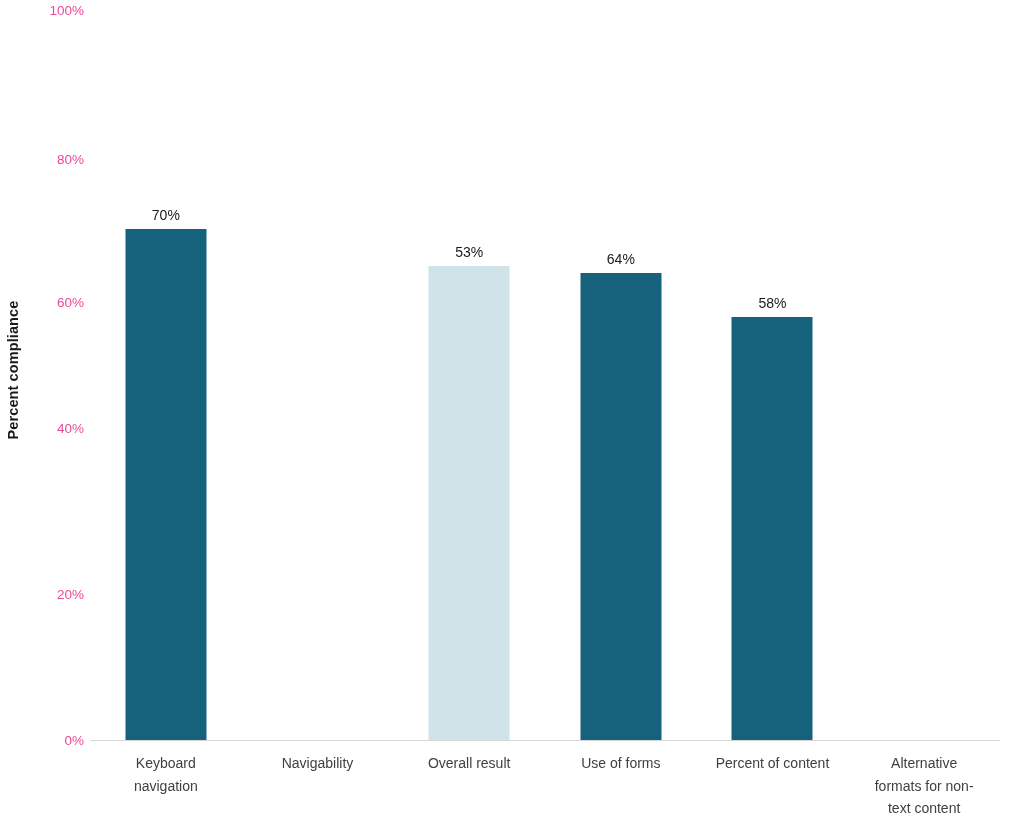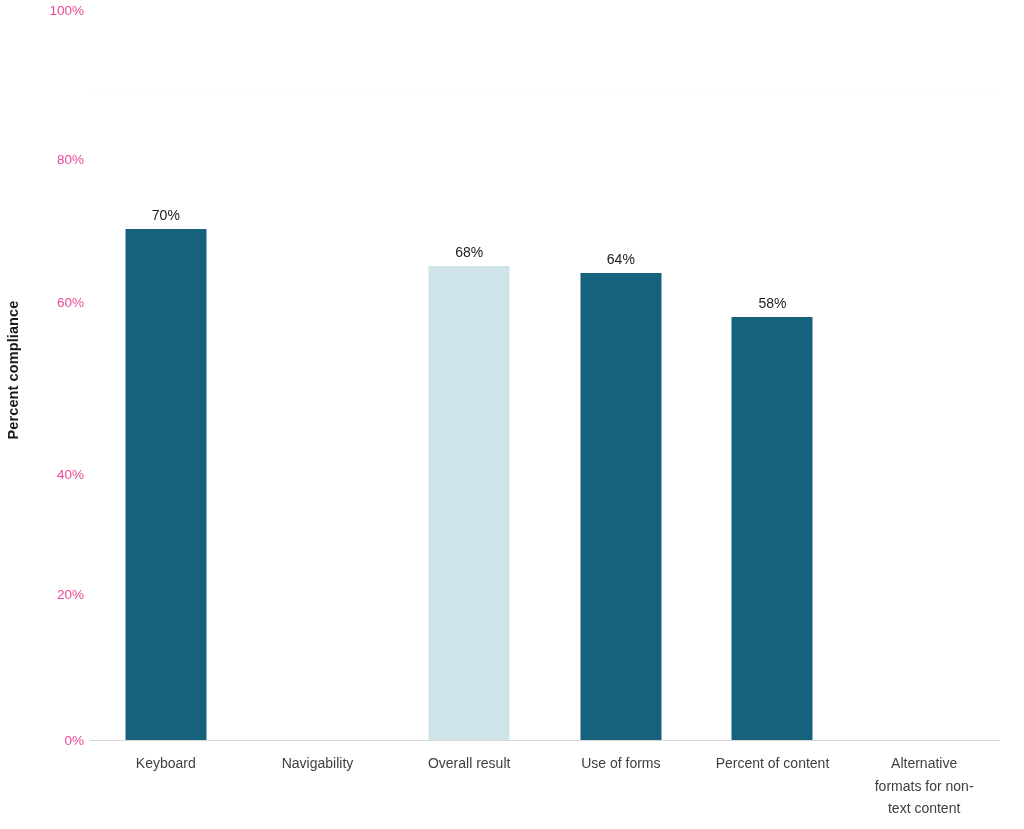--- a/index.html
+++ b/index.html
@@ -135,51 +135,52 @@
 <div id="chart-root">
 
   <div class="y-axis-title">
     <span>Percent compliance</span>
   </div>
 
   <div class="y-ticks" id="y-ticks">
       <div class="y-tick-label" style="top: 10px;">100%</div>
       <div class="y-tick-label" style="top: 159px;">80%</div>
       <div class="y-tick-label" style="top: 302px;">60%</div>
-      <div class="y-tick-label" style="top: 474px;">40%</div>
+      <div class="y-tick-label" style="top: 428px;">40%</div>
       <div class="y-tick-label" style="top: 594px;">20%</div>
       <div class="y-tick-label" style="top: 740px;">0%</div>
     </div>
 
   <div class="plot-area">
     <div class="gridline-faint" style="top:80px;"></div>
     <div class="axis-line"></div>
     <div class="bars" id="bars">
         <div class="bar-slot" style="left: 0px; width: 151.667px;">
           <div class="bar" title="Keyboard navigation: 70%" style="height: 511px; background: rgb(22, 98, 124);"></div>
           <div class="bar-label" style="bottom: 517px;">70%</div>
         </div>
         <div class="bar-slot" style="left: 303.333px; width: 151.667px;">
           <div class="bar" title="Overall result: 65%" style="height: 474.5px; background: rgb(207, 228, 232);"></div>
-          <div class="bar-label" style="bottom: 480.5px;">68%</div>
+          <div class="bar-label" style="bottom: 480.5px;">53%</div>
         </div>
         <div class="bar-slot" style="left: 455px; width: 151.667px;">
           <div class="bar" title="Use of forms: 64%" style="height: 467.2px; background: rgb(22, 98, 124);"></div>
           <div class="bar-label" style="bottom: 473.2px;">64%</div>
         </div>
         <div class="bar-slot" style="left: 606.667px; width: 151.667px;">
           <div class="bar" title="Coding of content: 58%" style="height: 423.4px; background: rgb(22, 98, 124);"></div>
           <div class="bar-label" style="bottom: 429.4px;">58%</div>
         </div>
       </div>
   </div>
 
   <div class="x-labels" id="x-labels">
       <div class="x-label" style="left: 0px; width: 151.667px;">
         <div>Keyboard</div>
+        <div>navigation</div>
       </div>
       <div class="x-label" style="left: 303.333px; width: 151.667px;">
         <div>Overall result</div>
       </div>
       <div class="x-label" style="left: 151.667px; width: 151.667px;">
         <div>Navigability</div>
       </div>
       <div class="x-label" style="left: 455px; width: 151.667px;">
         <div>Use of forms</div>
       </div>

